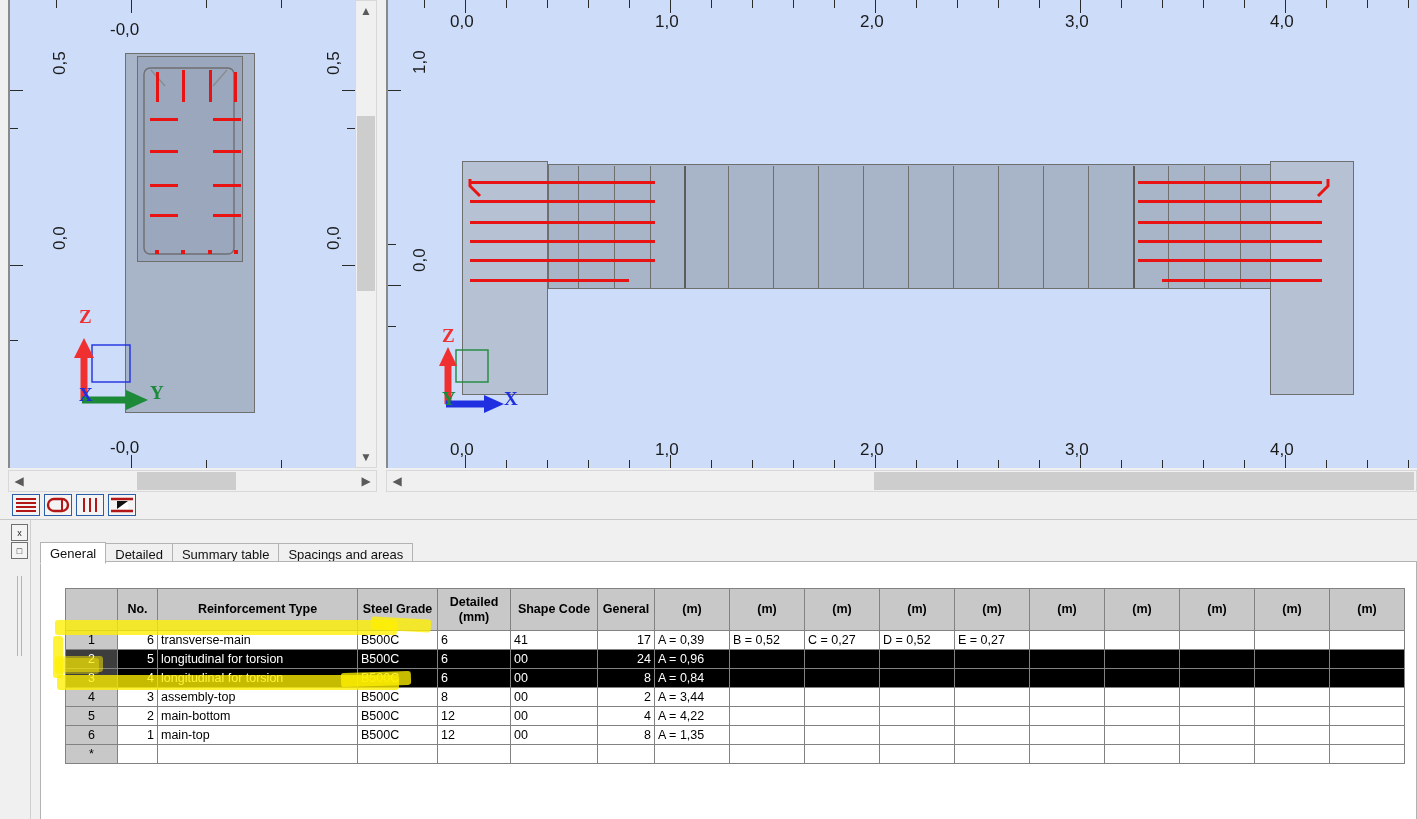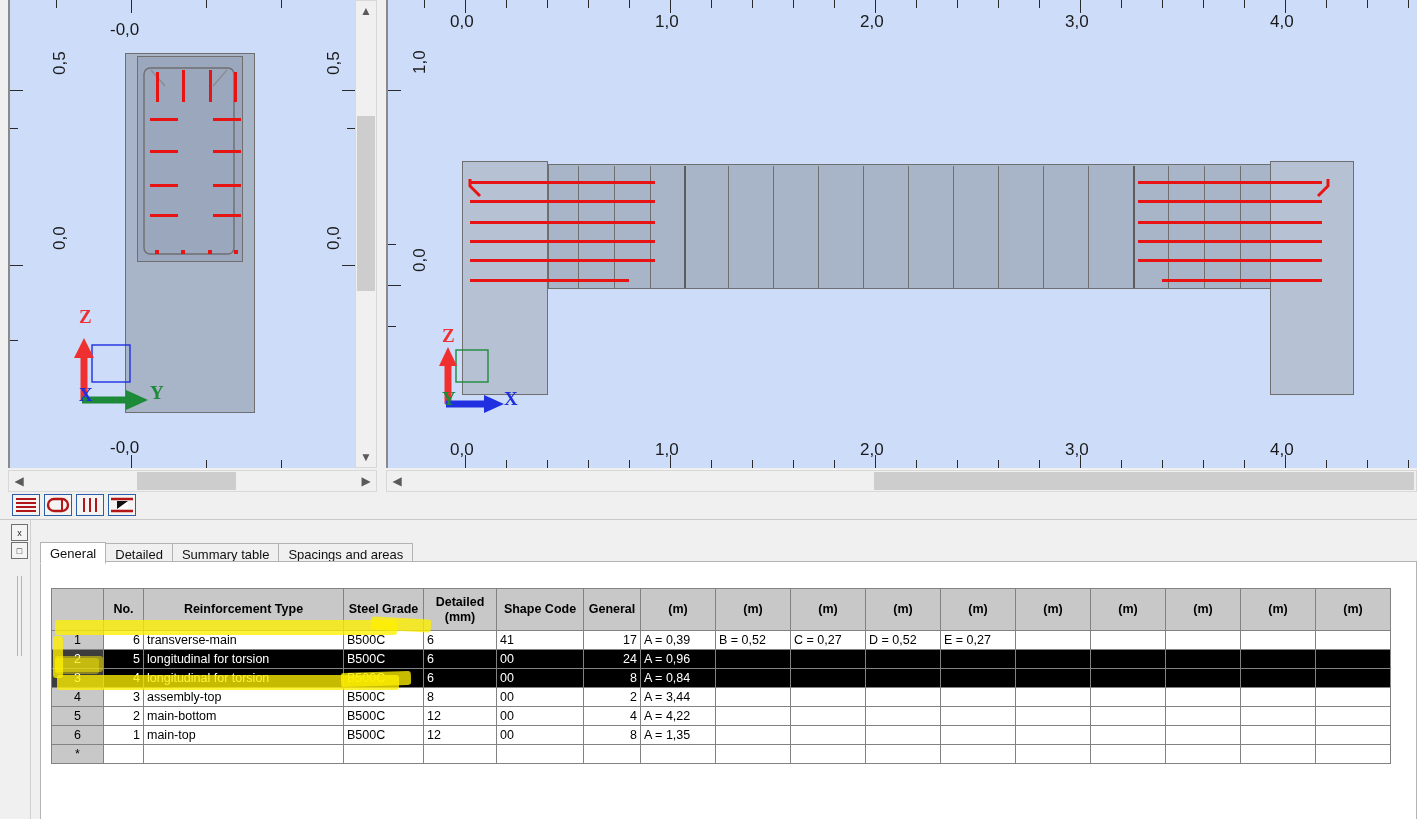--- a/index.html
+++ b/index.html
@@ -68,21 +68,21 @@
 
   
   #tabs{position:absolute;left:40px;top:20px;height:24px;display:flex;align-items:flex-end;font-size:13px;}
   .tab{padding:3px 9px 3px 9px;border:1px solid #b3b3b3;border-bottom:none;background:#f0f0f0;
        color:#111;margin-right:-1px;position:relative;box-sizing:border-box;height:21px;}
   .tab.active{background:#fff;z-index:2;border-bottom:1px solid #fff;height:22px;}
 
   #tab-body{position:absolute;left:40px;top:41px;width:1377px;height:259px;background:#fff;border:1px solid #b3b3b3;border-top:1px solid #b3b3b3;box-sizing:border-box;}
 
   
-  #grid{position:absolute;left:10px;top:26px;border-collapse:collapse;font-size:12.5px;}
+  #grid{position:absolute;left:24px;top:26px;border-collapse:collapse;font-size:12.5px;}
   #grid th,#grid td{border:1px solid #828282;padding:0 3px;height:19px;box-sizing:border-box;white-space:nowrap;}
   #grid thead th{background:#c8c8c8;color:#000;font-weight:bold;text-align:center;height:42px;vertical-align:middle;line-height:1.15;}
   #grid .rh{background:#c8c8c8;text-align:center;width:52px;font-weight:normal;color:#000;}
   #grid td.num{text-align:right;}
   #grid tr.sel td{background:#000;color:#fff;}
   #grid tr.sel td.rh{background:#3d3d3d;color:#fff;}
 
   
   .hl{position:absolute;background:#fff000;opacity:.78;pointer-events:none;border-radius:3px;}
   .hl-dark{position:absolute;background:#e8e000;opacity:.45;pointer-events:none;border-radius:3px;}

